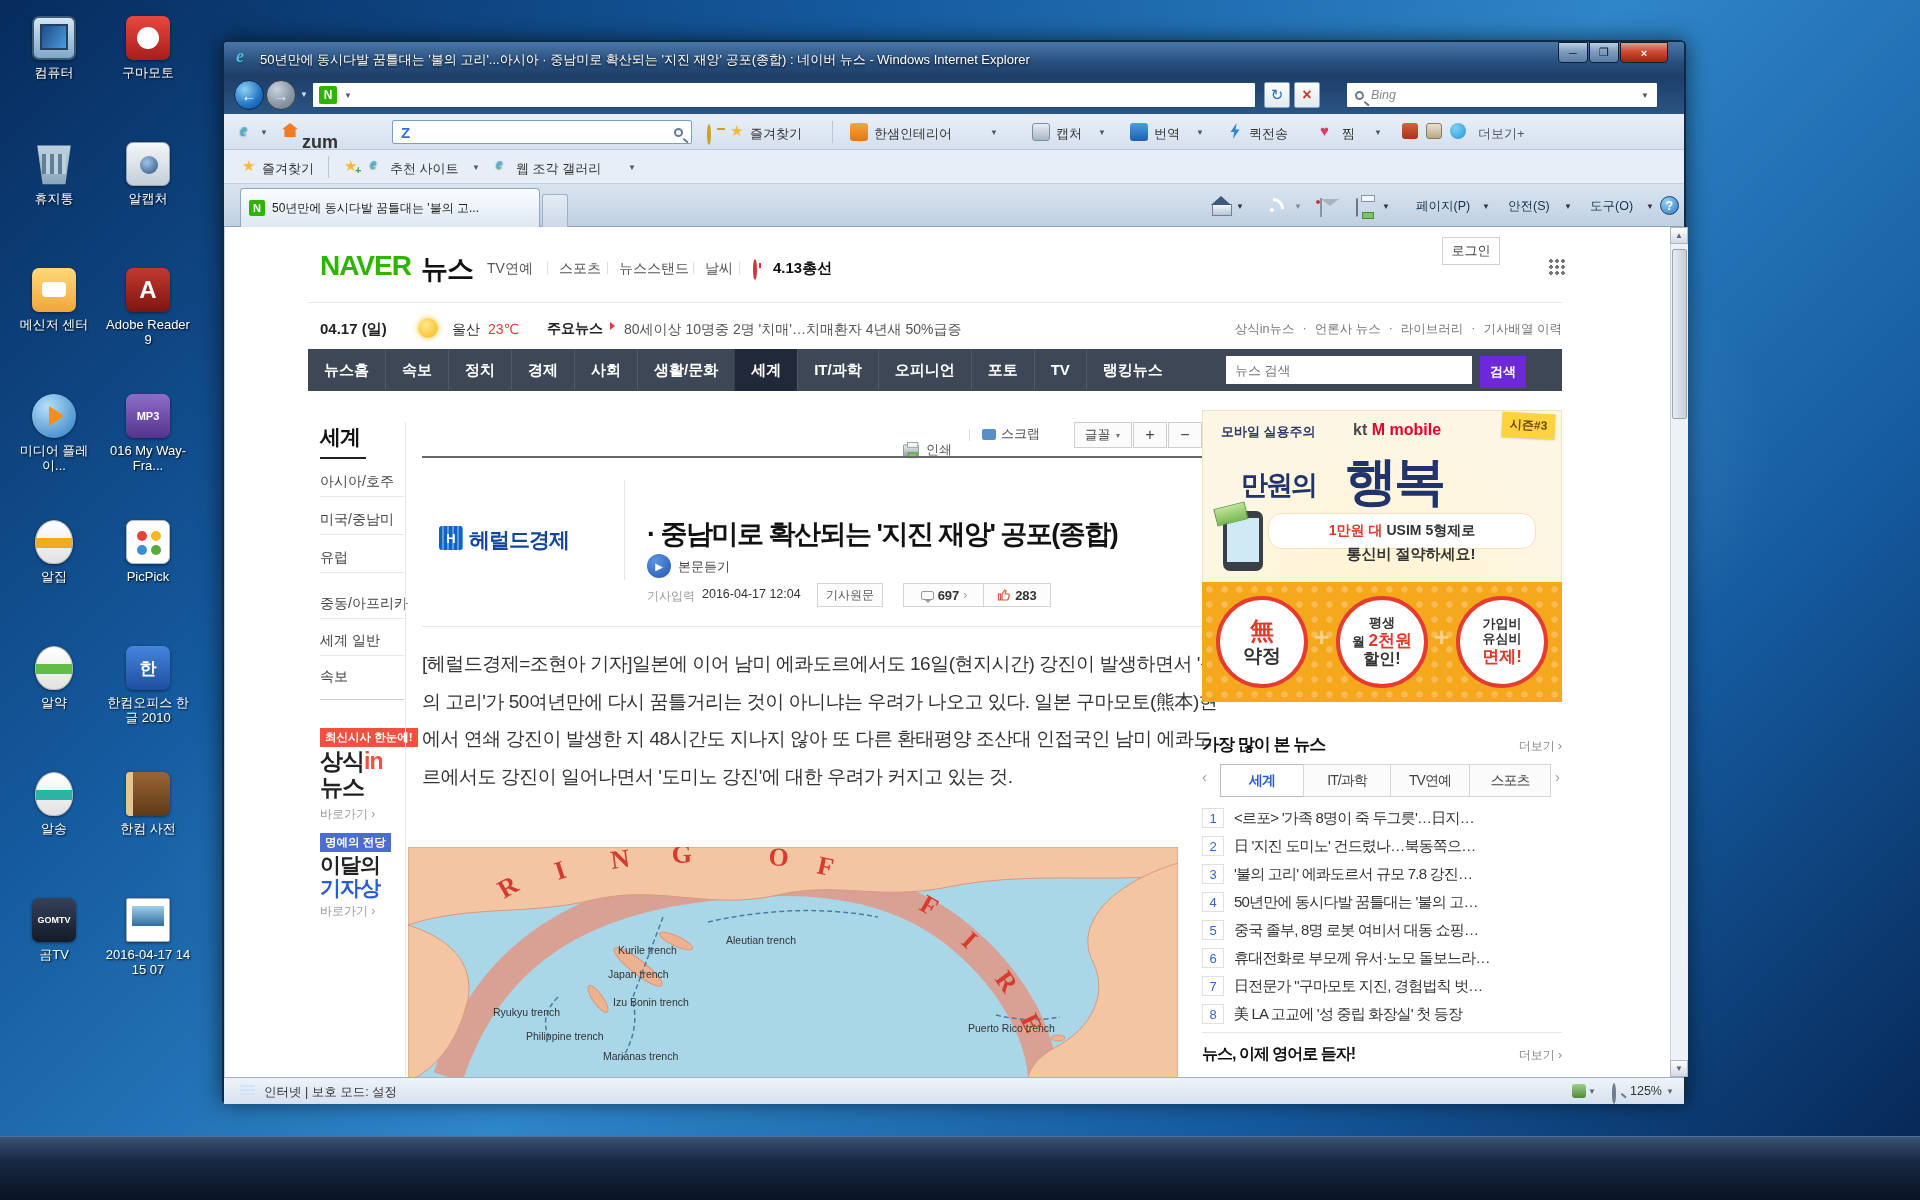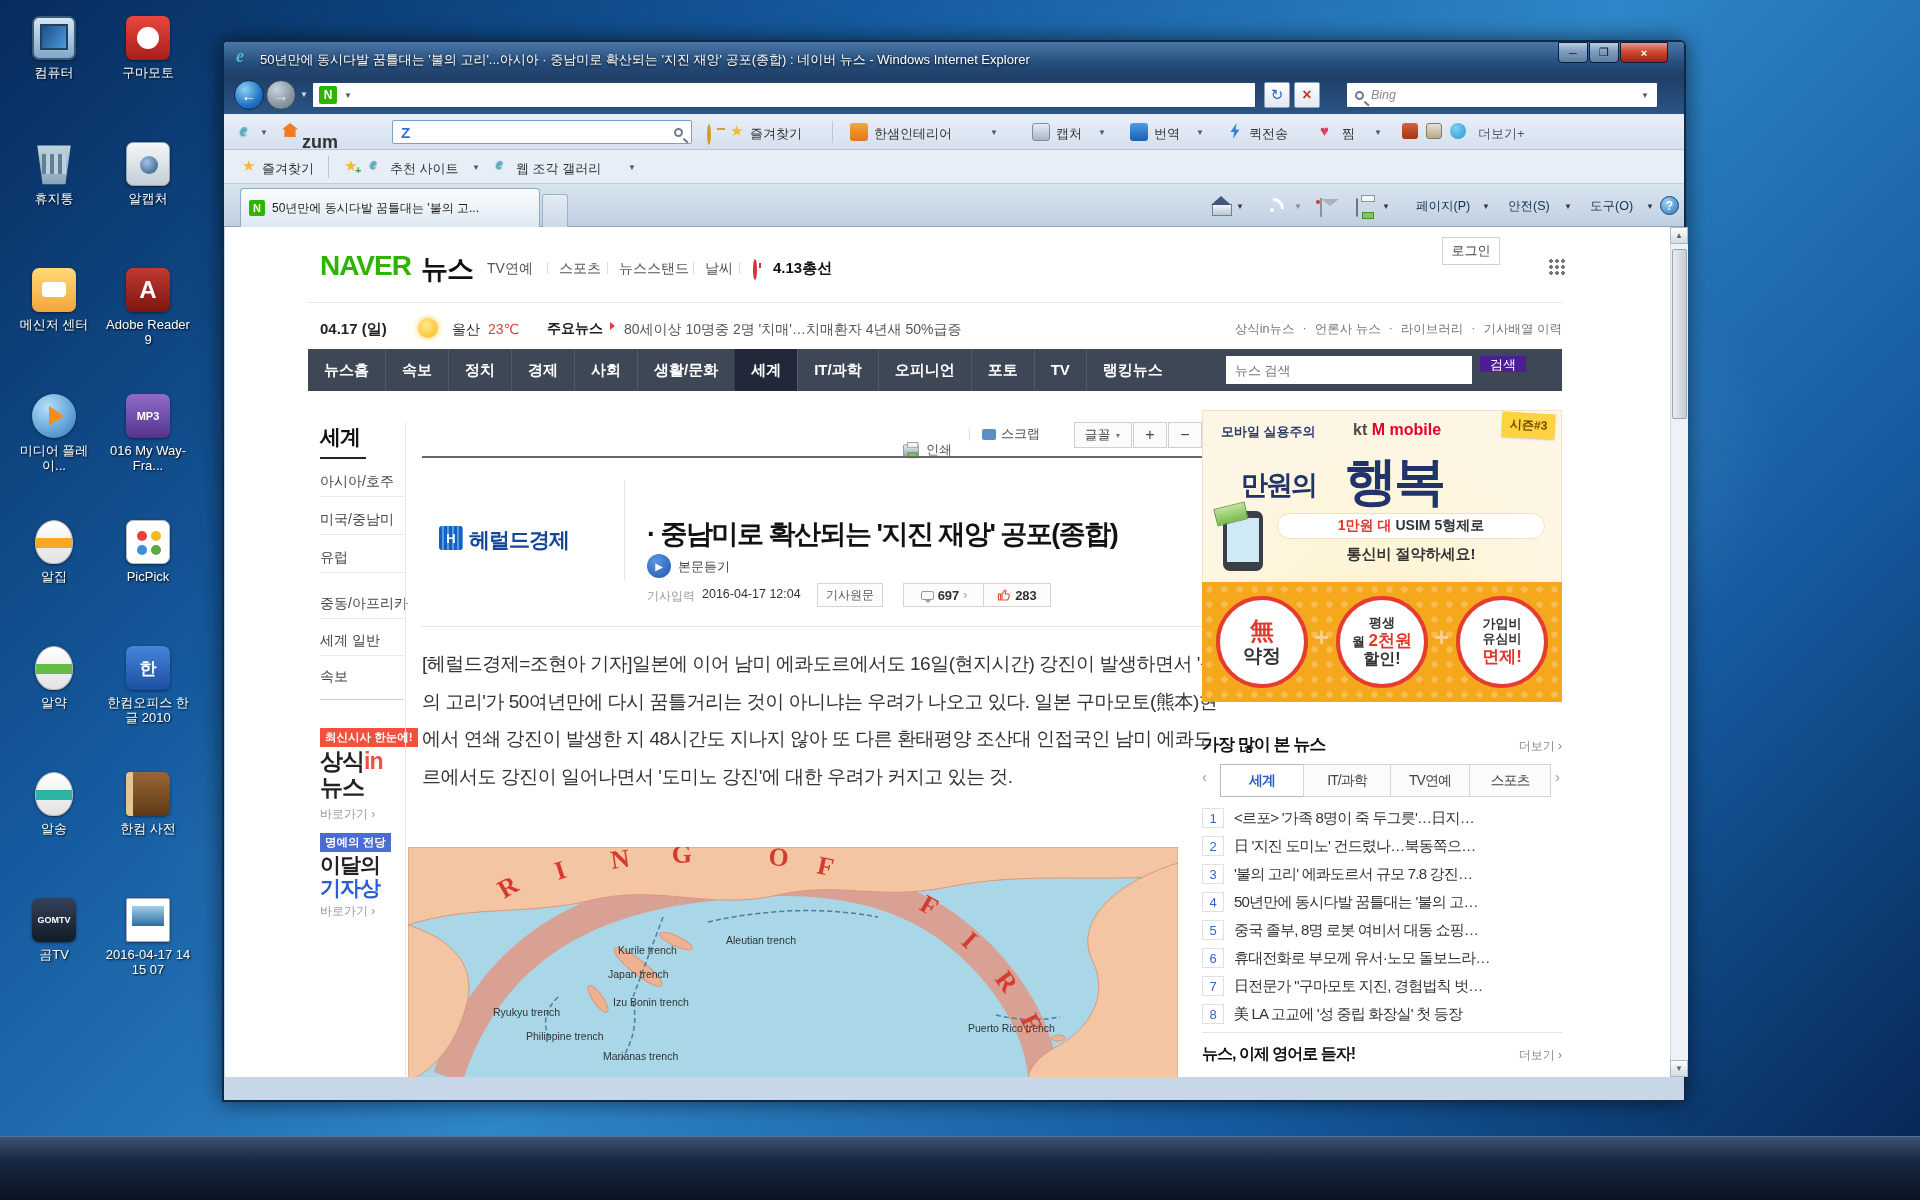--- a/index.html
+++ b/index.html
@@ -123,21 +123,21 @@
 .clockr{width:13px;height:13px;border:2px solid #d6323c;border-radius:50%;position:relative}
 .clockr::after{content:"";position:absolute;left:4px;top:2px;width:2px;height:5px;background:#d6323c}
 .loginb{width:58px;height:28px;border:1px solid #d0d0d0;background:#fff;font-size:13px;color:#444;display:flex;align-items:center;justify-content:center}
 .gridic{width:17px;height:17px;background-image:radial-gradient(#777 1.7px,transparent 1.8px);background-size:6px 6px}
 .hr{background:#e8e8e8;height:1px}
 .sun{width:20px;height:20px;border-radius:50%;background:radial-gradient(circle at 40% 35%,#ffe98c,#f7b614);box-shadow:0 0 6px #f7c93f}
 .nvbar{background:#3e4756;display:flex;align-items:center;color:#fff}
 .nvit{font-size:15px;font-weight:bold;padding:0 16px;line-height:42px;border-left:1px solid rgba(255,255,255,.1)}
 .nvit.on{background:#20283a}
 .nvsearch{border:1px solid #fff;background:#fff;height:28px;font-size:13px;padding:0 8px;color:#333;font-family:inherit}
-.nvgo{background:#4c1d95;color:#fff;font-size:13px;font-weight:normal;border:none;height:16px}
+.nvgo{background:#6d28d9;color:#fff;font-size:13px;font-weight:bold;border:none;height:32px}
 .sb-h{font-size:21px;font-weight:900;color:#111;letter-spacing:-1px}
 .sb-i{font-size:14px;color:#444}
 .badge{display:inline-block;padding:2px 5px;color:#fff;font-size:11.5px;font-weight:bold}
 .bd-red{background:#f3503f}.bd-blue{background:#4b6cd3}
 .promo-t{font-size:23px;font-weight:900;color:#222;letter-spacing:-1px;line-height:26px}
 .goto{font-size:12px;color:#999}
 .toolt{font-size:13px;color:#555;display:flex;align-items:center;gap:5px}
 .fbox{border:1px solid #cfcfcf;background:#fbfbfb;display:flex;align-items:center;justify-content:center;font-size:13px;color:#444}
 .press-ic{width:24px;height:24px;background:repeating-linear-gradient(90deg,#1261c4 0 3px,#5b9bd8 3px 5px);border-radius:3px;color:#fff;display:flex;align-items:center;justify-content:center;font-weight:bold;font-size:13px}
 .press-t{font-size:21px;font-weight:900;color:#16469c;letter-spacing:-1px}
@@ -521,21 +521,21 @@
     <div class="a adtop" style="left:977px;top:183px;width:360px;height:172px">
       <span class="a" style="left:18px;top:12px;font-size:13px;font-weight:bold;color:#2c3a66">모바일 실용주의</span>
       <div class="a" style="left:150px;top:10px;font-size:16px;font-weight:900">
         <span style="color:#4a4a4a">kt</span>
         <span style="color:#e4002b">M mobile</span>
       </div>
       <span class="a ribbon" style="right:6px;top:2px">시즌#3</span>
       <span class="a mw1" style="left:38px;top:56px">만원의</span>
       <span class="a mw2" style="left:142px;top:36px">행복</span>
       <div class="a phone" style="left:20px;top:100px"></div>
-      <div class="a subpill" style="left:74px;top:102px;width:268px;height:26px">
+      <div class="a subpill" style="left:65px;top:102px;width:268px;height:36px">
         <span style="color:#e2372b">1만원 대</span>
         <span>USIM 5형제로</span>
       </div>
       <div class="a" style="left:74px;top:134px;width:268px;text-align:center;font-size:15px;font-weight:800;color:#333">통신비 절약하세요!</div>
     </div>
     <div class="a adband" style="left:977px;top:355px;width:360px;height:120px">
       <div class="a adc" style="left:14px;top:14px">
         <span style="font-size:24px;font-weight:900;color:#e2372b">無</span>
         <span style="font-size:19px;font-weight:900;color:#333">약정</span>
       </div>
@@ -600,20 +600,29 @@
     <span class="a" style="left:977px;top:817px;font-size:16px;font-weight:900;color:#111;letter-spacing:-1px">뉴스, 이제 영어로 듣자!</span>
     <span class="a more" style="right:108px;top:820px">더보기 ›</span>
   </div>
 
   <div class="a sbar">
     <div class="sbtn a g-up" style="left:-1px;top:0"></div>
     <div class="a sthumb"></div>
     <div class="sbtn a g-dn" style="left:-1px;top:833px"></div>
   </div>
 
+  <div class="row r-status">
+    <span class="a globe" style="left:16px;top:5px"></span>
+    <span class="a stx" style="left:40px;top:6px">인터넷 | 보호 모드: 설정</span>
+    <span class="a" style="left:1348px;top:6px;width:14px;height:14px;background:linear-gradient(#9fd08c,#4e8a38);border-radius:3px"></span>
+    <span class="a g-dn" style="left:1364px;top:9px;font-size:8px;color:#667"></span>
+    <span class="a mag" style="left:1388px;top:7px"></span>
+    <span class="a stx" style="left:1406px;top:6px">125%</span>
+    <span class="a g-dn" style="left:1442px;top:9px;font-size:8px;color:#667"></span>
+  </div>
 </div>
 
 <div class="a tbar"></div>
 <div class="a orb">
   <div class="flag">
       <span class="fl1"></span>
       <span class="fl2"></span>
       <span class="fl3"></span>
       <span class="fl4"></span>
     </div>

